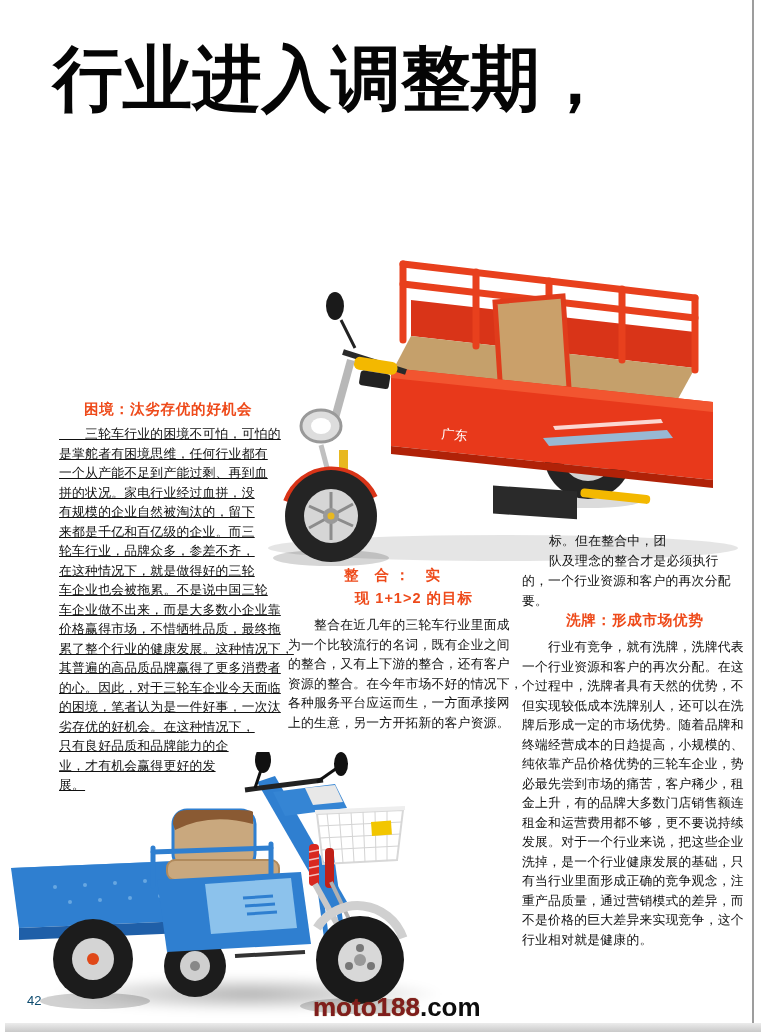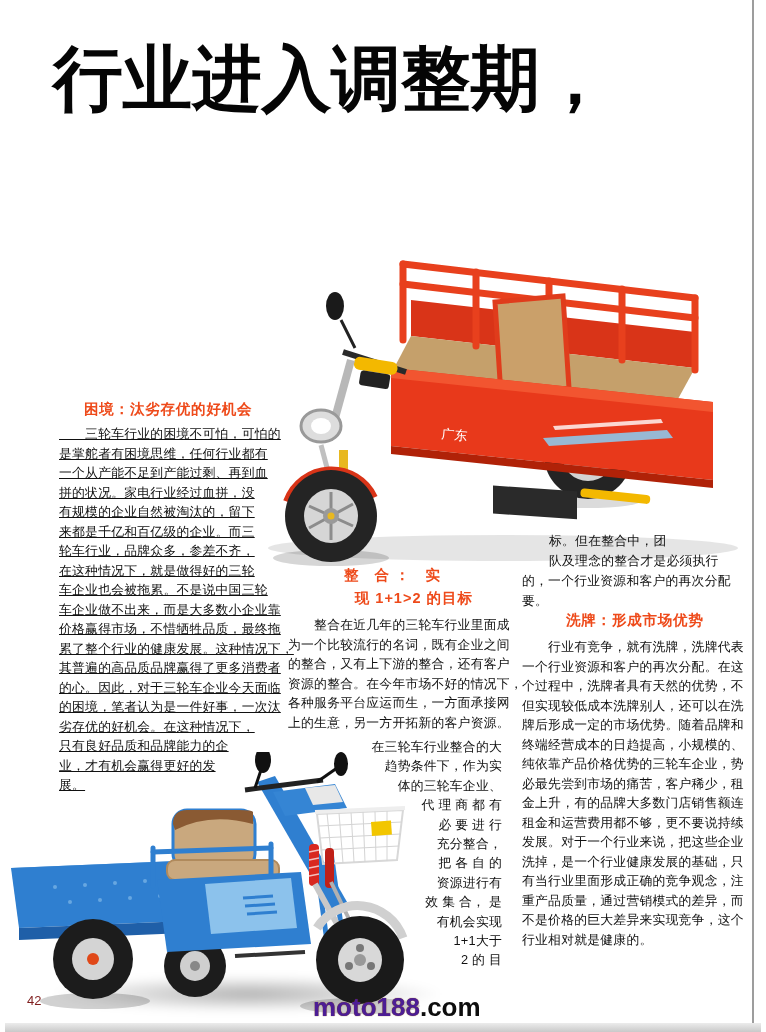--- a/index.html
+++ b/index.html
@@ -40,23 +40,23 @@
   .b-integration-wrap{left:270px;top:737px;width:227px;text-align:right;line-height:19.4px;}
   .b-carryover-right{left:544px;top:531px;width:214px;text-align:left;line-height:20px;}
   .b-carryover-left{left:517px;top:571px;width:232px;line-height:20px;}
   .h-reshuffle{left:528px;top:611px;margin-left:33px;}
   .b-reshuffle{left:517px;top:637px;width:232px;}
   
   .photo{position:absolute;}
   .photo-red{left:238px;top:240px;width:528px;height:330px;}
   .photo-blue{left:0px;top:752px;width:425px;height:265px;}
   
-  .page-number{position:absolute;left:22px;top:993px;font-size:13px;color:#7f1d1d;}
+  .page-number{position:absolute;left:22px;top:993px;font-size:13px;color:#0c4a6e;}
   .site-logo{position:absolute;left:308px;top:992px;font-size:26px;font-weight:800;white-space:nowrap;}
-  .site-brand{color:#4c1d95;text-shadow:0 0 1px #7a3c00;}
+  .site-brand{color:#7f1d1d;text-shadow:0 0 1px #7a3c00;}
   .site-suffix{color:#0d0d0d;}
   
   .edge-line{position:absolute;left:747px;top:0;width:2px;height:1032px;background:#9d9d9d;}
   .bottom-strip{position:absolute;left:0;top:1023px;width:766px;height:9px;
     background:linear-gradient(#ececec,#c9c9c9);}
   .floor-shadow{position:absolute;left:18px;top:968px;width:560px;height:52px;
     background:radial-gradient(ellipse 50% 50% at 40% 50%,rgba(0,0,0,.30),rgba(0,0,0,0) 70%);
     filter:blur(4px);}
 </style>
 </head>
@@ -148,32 +148,20 @@
 展。</div>
 
   <div class="col-heading h-integration-1">整 合： 实</div>
   <div class="col-heading h-integration-2">现 1+1&gt;2 的目标</div>
   <div class="body-text pre b-integration-top">　　整合在近几年的三轮车行业里面成
 为一个比较流行的名词，既有企业之间
 的整合，又有上下游的整合，还有客户
 资源的整合。在今年市场不好的情况下，
 各种服务平台应运而生，一方面承接网
 上的生意，另一方开拓新的客户资源。</div>
-  <div class="body-text pre b-integration-wrap">在三轮车行业整合的大
-趋势条件下，作为实
-体的三轮车企业、
-代 理 商 都 有
-必 要 进 行
-充分整合，
-把 各 自 的
-资源进行有
-效 集 合， 是
-有机会实现
-1+1大于
-2 的 目</div>
 
   <div class="body-text pre b-carryover-right">标。但在整合中，团
 队及理念的整合才是必须执行</div>
   <div class="body-text pre b-carryover-left">的，一个行业资源和客户的再次分配
 要。</div>
   <div class="col-heading h-reshuffle">洗牌：形成市场优势</div>
   <div class="body-text pre b-reshuffle">　　行业有竞争，就有洗牌，洗牌代表
 一个行业资源和客户的再次分配。在这
 个过程中，洗牌者具有天然的优势，不
 但实现较低成本洗牌别人，还可以在洗

